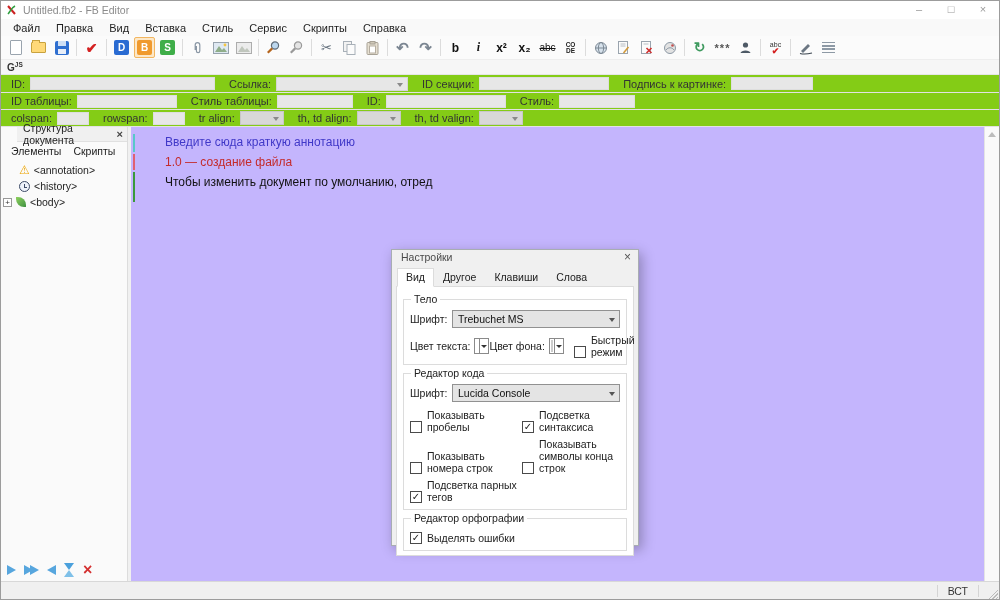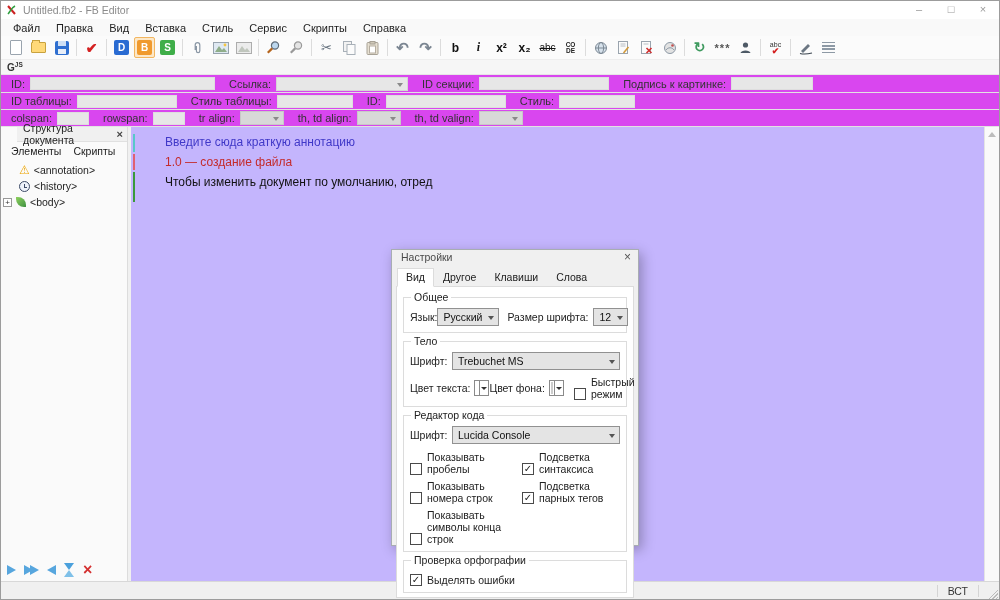--- a/index.html
+++ b/index.html
@@ -46,21 +46,21 @@
   .spell-chk { color:#d42020; font-size:9px; font-weight:bold; }
   .glyph-refresh { color:#3f9a5f; font-size:14px; font-weight:bold; line-height:13px; }
   .lines-ic { width:13px; height:11px; background:repeating-linear-gradient(#8d99a5 0 1.5px, transparent 1.5px 3.2px); }
 
   
   .scriptrow { height:15px; background:#f6f6f6; border-bottom:1px solid #e6e6e6; display:flex; align-items:center; padding-left:6px; flex:0 0 auto; }
   .gjs { font-size:10px; font-weight:bold; color:#333; }
   .gjs sup { font-size:6.5px; }
 
   
-  .frow { display:flex; align-items:center; background:#d946ef; border-bottom:1px solid #e2e2e2; padding-left:10px; flex:0 0 auto; }
+  .frow { display:flex; align-items:center; background:#84cc16; border-bottom:1px solid #e2e2e2; padding-left:10px; flex:0 0 auto; }
   .frow-1 { height:18px; } .frow-2 { height:17px; } .frow-3 { height:17px; }
   .flabel { color:#333; margin-right:5px; white-space:nowrap; }
   .ghost-input { background:#e7e7e7; border:1px solid #dedede; height:13px; margin-right:14px; }
   .ghost-combo { background:#e7e7e7; border:1px solid #d6d6d6; height:14px; margin-right:14px; position:relative; }
   .ghost-combo.dim { background:#d8d8d8; border-color:#c8c8c8; }
   .caret { position:absolute; right:4px; top:5px; width:0; height:0; border-left:3.5px solid transparent; border-right:3.5px solid transparent; border-top:4px solid #8a8a8a; }
 
   
   .main { flex:1 1 auto; display:flex; position:relative; min-height:0; }
   .sidebar { width:127px; background:#fafafa; border-right:1px solid #dcdcdc; position:relative; flex:0 0 auto; }
@@ -442,35 +442,20 @@
         <span class="dlg-x">×</span>
       </div>
       <div class="dlg-tabs">
         <span class="dtab active">Вид</span>
         <span class="dtab">Другое</span>
         <span class="dtab">Клавиши</span>
         <span class="dtab">Слова</span>
       </div>
       <div class="dlg-page">
 
-        <div class="group" style="margin-top:6px;">
-          <span class="legend">Общее</span>
-          <div class="drow">
-            <span class="dlabel" style="width:42px;">Язык:</span>
-            <span class="combo" style="width:72px;">
-              <span>Русский</span>
-              <span class="caret"></span>
-            </span>
-            <span class="dlabel" style="margin-left:8px;">Размер шрифта:</span>
-            <span class="combo" style="width:36px; margin-left:5px;">
-              <span>12</span>
-              <span class="caret"></span>
-            </span>
-          </div>
-        </div>
 
         <div class="group">
           <span class="legend">Тело</span>
           <div class="drow">
             <span class="dlabel" style="width:42px;">Шрифт:</span>
             <span class="combo" style="flex:1;">
               <span>Trebuchet MS</span>
               <span class="caret"></span>
             </span>
           </div>
@@ -512,32 +497,32 @@
             </span>
             <span class="cbx">
               <span class="cb checked"></span>
               <span>Подсветка синтаксиса</span>
             </span>
             <span class="cbx">
               <span class="cb"></span>
               <span>Показывать номера строк</span>
             </span>
             <span class="cbx">
+              <span class="cb"></span>
+              <span>Показывать символы конца строк</span>
+            </span>
+            <span class="cbx">
               <span class="cb checked"></span>
               <span>Подсветка парных тегов</span>
             </span>
-            <span class="cbx">
-              <span class="cb"></span>
-              <span>Показывать символы конца строк</span>
-            </span>
           </div>
         </div>
 
         <div class="group">
-          <span class="legend">Проверка орфографии</span>
+          <span class="legend">Редактор орфографии</span>
           <div class="cb-grid" style="margin-top:2px; grid-template-columns:122px 1fr;">
             <span class="cbx">
               <span class="cb checked"></span>
               <span>Выделять ошибки</span>
             </span>
           </div>
 
         </div>
 
       </div>

